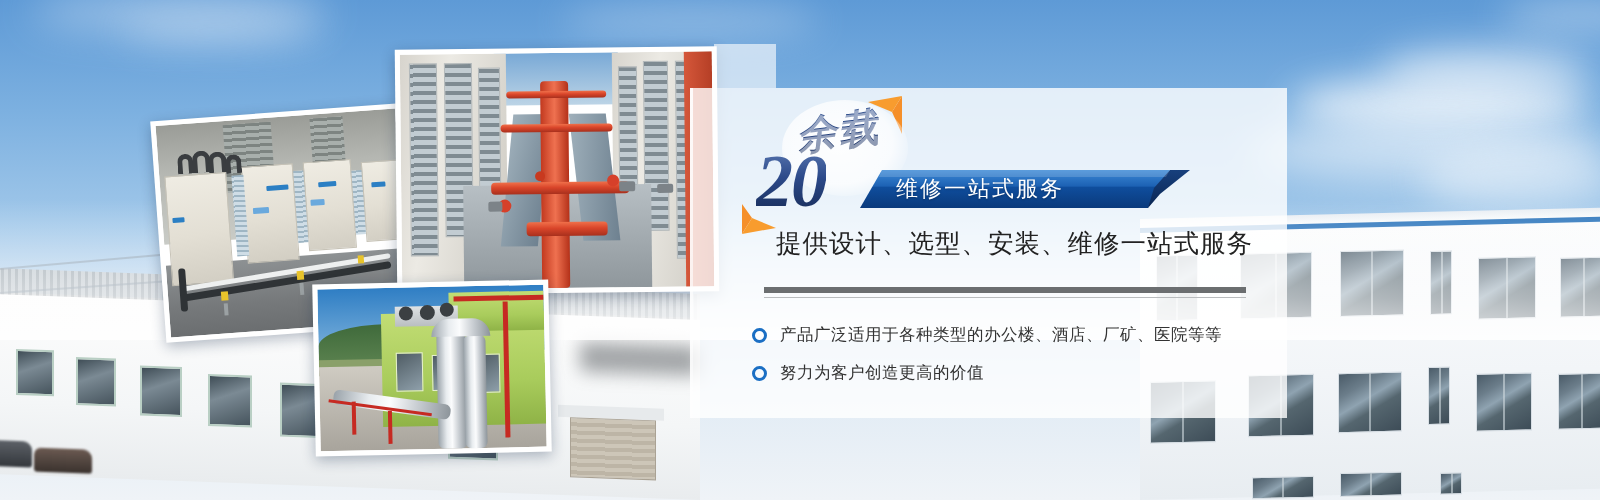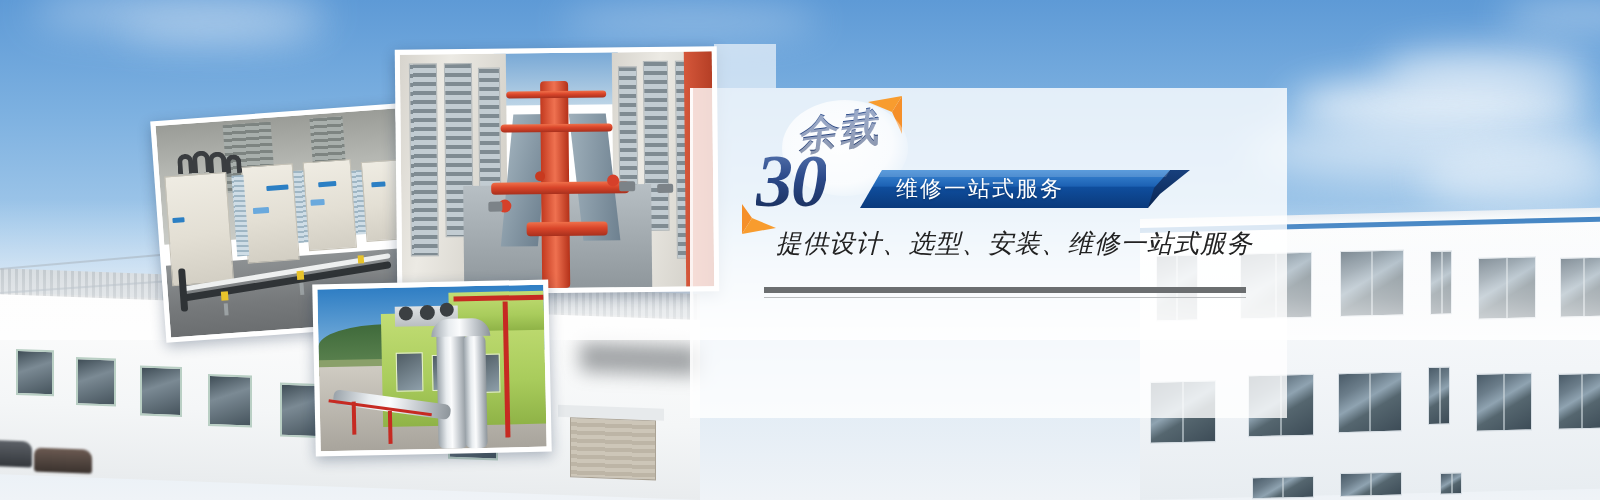--- a/index.html
+++ b/index.html
@@ -170,21 +170,21 @@
     position:absolute;left:36px;top:0;right:0;height:38px;
     display:flex;align-items:center;
     color:#fff;font-size:22px;letter-spacing:2px;
     text-shadow:0 1px 2px rgba(0,0,0,.25);
     padding-left:0;
   }
 
   
   .subhead{
     position:absolute;left:776px;top:226px;width:500px;
-    font-size:25.5px;color:#222;letter-spacing:1px;white-space:nowrap;font-style:italic;
+    font-size:25.5px;color:#222;letter-spacing:1px;white-space:nowrap;
   }
   .subhead-en{
     position:absolute;left:798px;top:261px;width:470px;
     font-size:11px;color:#8b8f95;letter-spacing:.55px;white-space:nowrap;
   }
 
   
   .rule-thick{position:absolute;left:764px;top:287px;width:482px;height:6px;background:#6b6e70;}
   .rule-thin{position:absolute;left:764px;top:297px;width:482px;height:1px;background:#b9bcbe;}
 
@@ -360,21 +360,21 @@
   <div class="chev chev-bl">
     <svg width="38" height="34" viewBox="0 0 38 34">
       <polygon points="2,0 2,30 12,14" fill="#f58f2a"></polygon>
       <polygon points="2,30 36,24 12,14" fill="#f89c2e"></polygon>
     </svg>
   </div>
 
   <div class="years">
     <div class="yrs-blob"></div>
     <div class="yrs-cn">余载</div>
-    <div class="yrs-num">30</div>
+    <div class="yrs-num">20</div>
   </div>
 
 
   <div class="ribbon">
     <svg width="330" height="38" viewBox="0 0 330 38" style="position:absolute;left:0;top:0;">
       <defs>
         <linearGradient id="rg" x1="0" y1="0" x2="0" y2="1">
           <stop offset="0%" stop-color="#3d8ad6"></stop>
           <stop offset="42%" stop-color="#1d62b4"></stop>
           <stop offset="46%" stop-color="#0f4d9c"></stop>
@@ -390,14 +390,24 @@
       <polygon points="22,0 310,0 306,7 19,7" fill="#ffffff" opacity="0.16"></polygon>
     </svg>
     <div class="ribbon-label">维修一站式服务</div>
   </div>
 
   <div class="subhead">提供设计、选型、安装、维修一站式服务</div>
 
   <div class="rule-thick"></div>
   <div class="rule-thin"></div>
 
+  <div class="bullets">
+    <div class="bullet">
+      <span class="ring"></span>
+      <span class="btext">产品广泛适用于各种类型的办公楼、酒店、厂矿、医院等等</span>
+    </div>
+    <div class="bullet">
+      <span class="ring"></span>
+      <span class="btext">努力为客户创造更高的价值</span>
+    </div>
+  </div>
 
 </div>
 
 </body></html>

